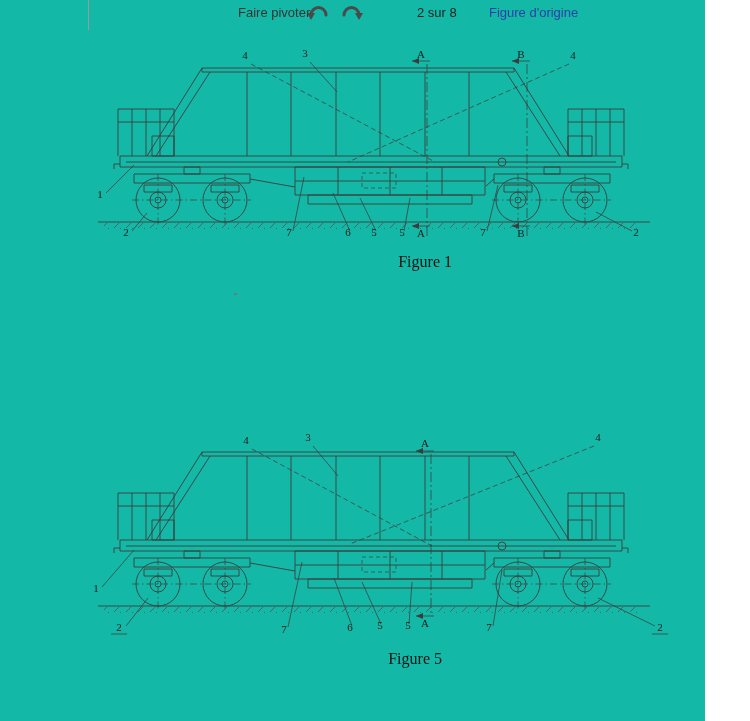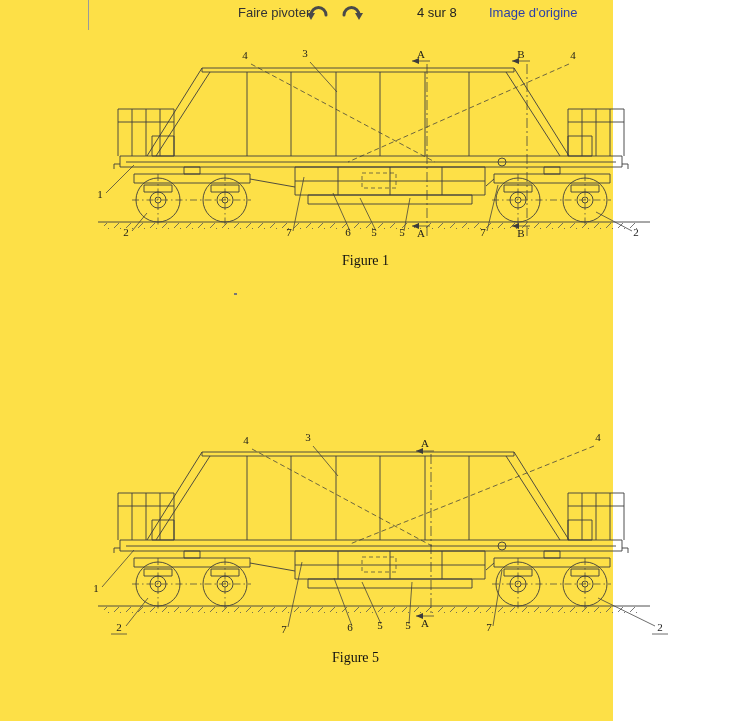--- a/index.html
+++ b/index.html
@@ -1,29 +1,29 @@
 <!DOCTYPE html>
 <html><head>
 <meta charset="utf-8">
 <style>
   *{box-sizing:border-box}
   html,body{margin:0;padding:0}
   body{width:750px;height:721px;background:#fff;font-family:"Liberation Sans",sans-serif;position:relative;overflow:hidden}
-  .screen{position:relative;width:613px;height:721px;background:#fde047}
+  .screen{position:relative;width:705px;height:721px;background:#14b8a6}
   .frame-edge{position:absolute;left:88px;top:0;width:1px;height:30px;background:#9a9a9a}
   .toolbar-label{position:absolute;top:5px;left:238px;font-size:13px;color:#333;white-space:nowrap}
   .icon-btn{position:absolute;top:1px;width:30px;height:22px;background:none;border:none;padding:1px;cursor:pointer}
   .icon-btn.left{left:303px}
   .icon-btn.right{left:337px}
   .page-indicator{position:absolute;top:5px;left:417px;font-size:13px;color:#222;white-space:nowrap}
   .origin-link{position:absolute;top:5px;left:489px;font-size:13px;color:#2b3fa8;text-decoration:none;cursor:pointer;white-space:nowrap}
   .fig{position:absolute;left:90px}
   #fig1{top:46px}
   #fig2{top:430px}
-  .caption{position:absolute;width:110px;text-align:left;font-family:"Liberation Serif",serif;font-size:14px;color:#111}
+  .caption{position:absolute;width:110px;text-align:right;font-family:"Liberation Serif",serif;font-size:16px;color:#111}
   #caption1{left:342px;top:253px}
   #caption2{left:332px;top:650px}
   .artifact{position:absolute;left:234px;top:293px;width:3px;height:2px;background:#777}
   svg text{font-family:"Liberation Serif",serif;font-size:11px;fill:#1a1a1a;stroke:none}
 </style>
 </head>
 <body>
 
 <div class="screen">
 
@@ -38,22 +38,22 @@
     </svg>
   </button>
 
   <button class="icon-btn right" title="">
     <svg width="26" height="20" viewBox="0 0 26 20">
       <path d="M5 13 A 7.5 7.5 0 0 1 20 13" fill="none" stroke="#4a4a4a" stroke-width="3" stroke-linecap="round"></path>
       <polygon points="16,11 24,11 20,18" fill="#4a4a4a"></polygon>
     </svg>
   </button>
 
-  <span class="page-indicator">4 sur 8</span>
-  <a class="origin-link">Image d'origine</a>
+  <span class="page-indicator">2 sur 8</span>
+  <a class="origin-link">Figure d'origine</a>
 
   <svg id="fig1" class="fig" width="580" height="212" viewBox="0 0 580 212">
     <defs>
       <pattern id="groundhatch" width="12" height="7" patternUnits="userSpaceOnUse">
         <line x1="0" y1="7" x2="7" y2="0" stroke="#555" stroke-width="0.8"></line>
       </pattern>
 
       <g id="wagon-art" stroke="#3c3c3c" stroke-width="0.9" fill="none">
 
         <line x1="8" y1="176" x2="560" y2="176"></line>

